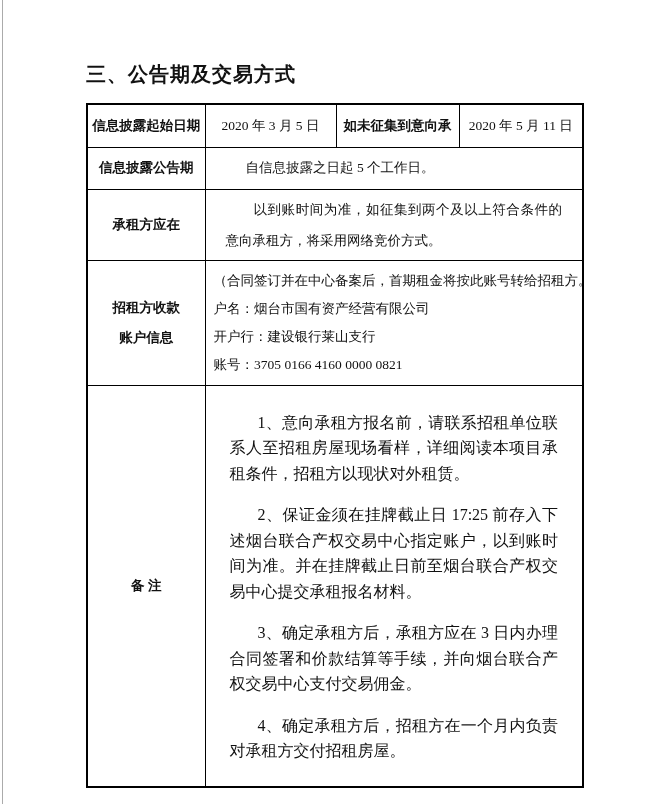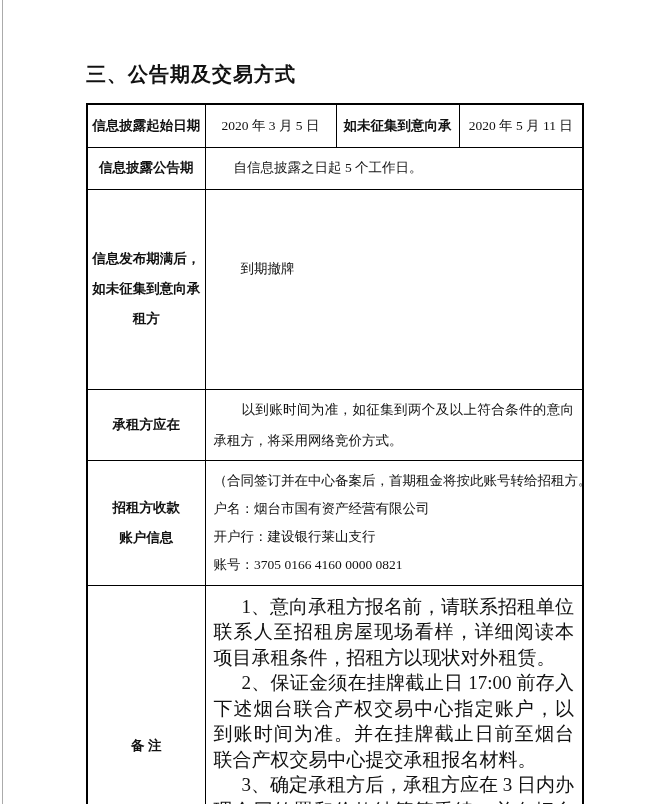--- a/index.html
+++ b/index.html
@@ -36,36 +36,36 @@
     font-weight:bold;
     text-align:center;
     vertical-align:middle;
     font-size:13.5px;
     line-height:30px;
     padding:2px;
   }
   td.cell-value {
     font-size:13.5px;
     vertical-align:middle;
-    padding:4px 8px;
+    padding:4px 20px;
     line-height:28px;
   }
   td.date-value { text-align:center; font-size:13.5px; vertical-align:middle; }
   td.v-period  { text-indent:20px; }
   td.v-expiry  { padding-bottom:44px; text-indent:27px; }
   td.v-method  { text-indent:28px; line-height:31px; text-align:justify; }
   td.v-account { line-height:28px; padding:6px 8px; }
   td.v-account div { white-space:nowrap; }
   td.v-remarks { vertical-align:top; padding:8px 8px 6px 8px; }
   td.v-remarks p {
-    margin:0;
+    margin:16px;
     text-indent:28px;
     line-height:25.5px;
     text-align:justify;
-    font-size:19px;
+    font-size:16px;
   }
 </style>
 </head>
 <body>
 
 <div class="page-edge"></div>
 
 <div class="doc-title">三、公告期及交易方式</div>
 
 <table class="doc-table">
@@ -82,28 +82,20 @@
     <td class="date-value">2020 年 3 月 5 日</td>
     <th class="row-label">如未征集到意向承</th>
     <td class="date-value">2020 年 5 月 11 日</td>
   </tr>
 
   <tr style="height:42px;">
     <th class="row-label">信息披露公告期</th>
     <td class="cell-value v-period" colspan="3">自信息披露之日起 5 个工作日。</td>
   </tr>
 
-  <tr style="height:200px;">
-    <th class="row-label">
-      <div>信息发布期满后，</div>
-      <div>如未征集到意向承</div>
-      <div>租方</div>
-    </th>
-    <td class="cell-value v-expiry" colspan="3">到期撤牌</td>
-  </tr>
 
   <tr style="height:67px;">
     <th class="row-label">承租方应在</th>
     <td class="cell-value v-method" colspan="3">以到账时间为准，如征集到两个及以上符合条件的意向承租方，将采用网络竞价方式。</td>
   </tr>
 
   <tr style="height:117px;">
     <th class="row-label">
       <div>招租方收款</div>
       <div>账户信息</div>
@@ -113,19 +105,19 @@
       <div>户名：烟台市国有资产经营有限公司</div>
       <div>开户行：建设银行莱山支行</div>
       <div>账号：3705 0166 4160 0000 0821</div>
     </td>
   </tr>
 
   <tr style="height:207px;">
     <th class="row-label">备 注</th>
     <td class="cell-value v-remarks" colspan="3">
       <p>1、意向承租方报名前，请联系招租单位联系人至招租房屋现场看样，详细阅读本项目承租条件，招租方以现状对外租赁。</p>
-      <p>2、保证金须在挂牌截止日 17:00 前存入下述烟台联合产权交易中心指定账户，以到账时间为准。并在挂牌截止日前至烟台联合产权交易中心提交承租报名材料。</p>
+      <p>2、保证金须在挂牌截止日 17:25 前存入下述烟台联合产权交易中心指定账户，以到账时间为准。并在挂牌截止日前至烟台联合产权交易中心提交承租报名材料。</p>
       <p>3、确定承租方后，承租方应在 3 日内办理合同签署和价款结算等手续，并向烟台联合产权交易中心支付交易佣金。</p>
       <p>4、确定承租方后，招租方在一个月内负责对承租方交付招租房屋。</p>
     </td>
   </tr>
 </tbody>
   </table>
 
 </body></html>

